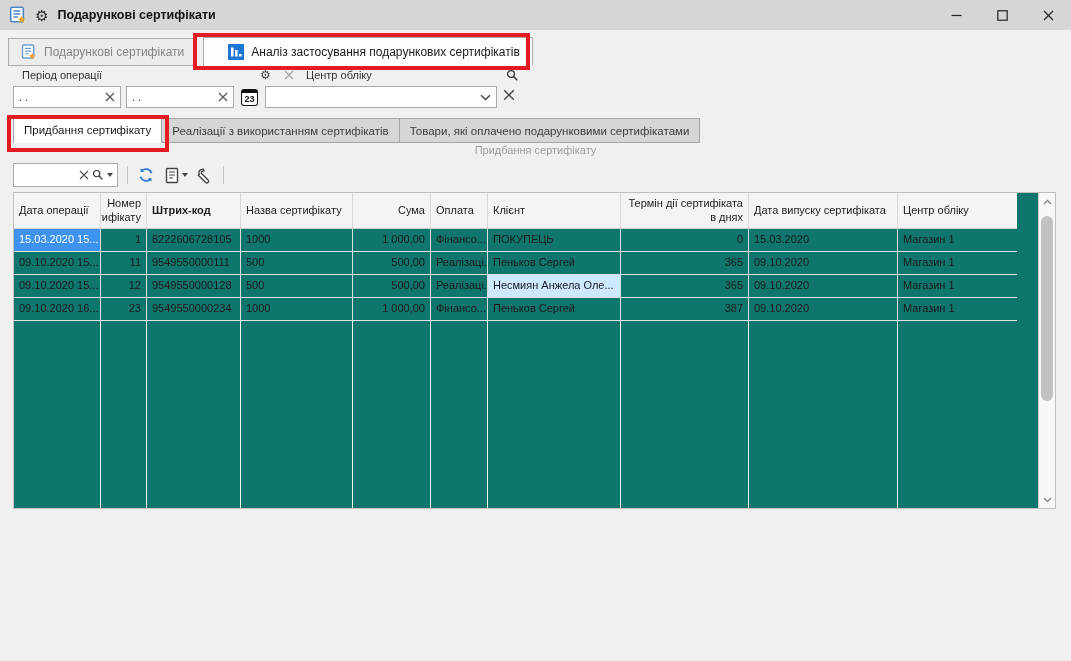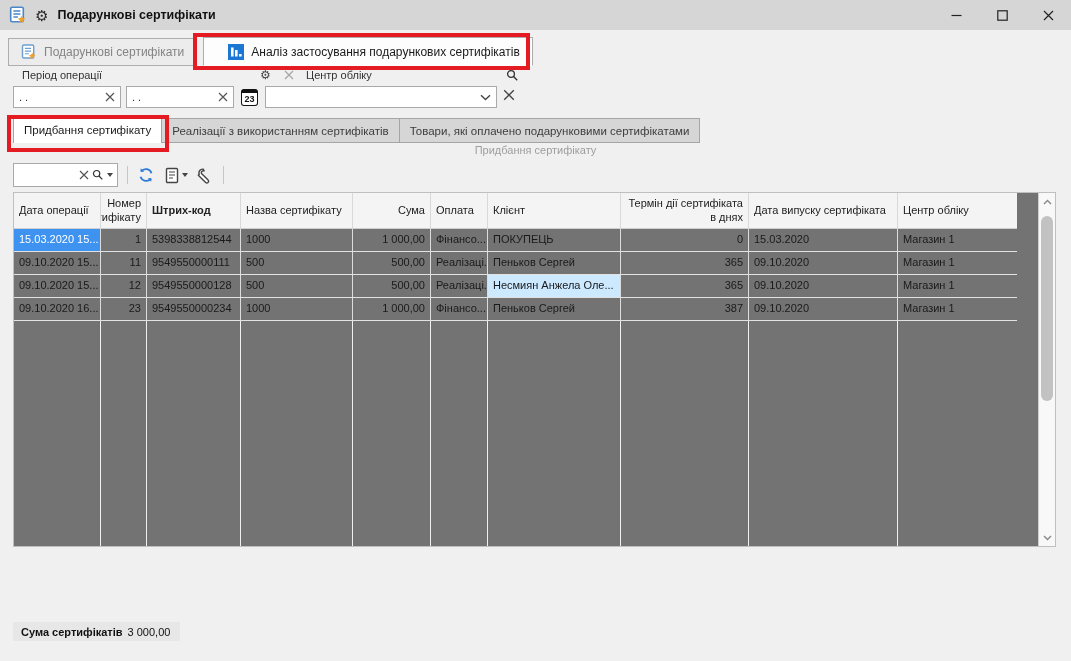--- a/index.html
+++ b/index.html
@@ -48,21 +48,21 @@
 
   
   .toolbar { height:32px; display:flex; align-items:center; padding-left:13px; gap:9px; }
   .searchbox { width:105px; height:24px; background:#fff; border:1px solid #a9a9a9; display:flex; align-items:center; padding:0 4px; gap:3px; }
   .searchbox input { border:none; outline:none; flex:1; min-width:0; font-size:11px; background:transparent; }
   .tsep { width:1px; height:18px; background:#c6c6c6; }
   .tbtn { display:flex; align-items:center; gap:2px; }
   .dd-arrow { width:0; height:0; border-left:3.5px solid transparent; border-right:3.5px solid transparent; border-top:4px solid #444; }
 
   
-  .tablewrap { position:absolute; left:13px; top:192px; width:1043px; height:355px; background:#737373; border:1px solid #bfbfbf; display:flex;gap:21px; }
+  .tablewrap { position:absolute; left:13px; top:192px; width:1043px; height:317px; background:#0f766e; border:1px solid #bfbfbf; display:flex;gap:21px; }
   .grid { flex:1; display:flex; flex-direction:column; overflow:hidden; }
   .thead { display:flex; height:36px; background:#f4f4f4; border-bottom:1px solid #cfcfcf; flex:0 0 36px; }
   .th { font-size:11px; color:#222; padding:2px 5px; border-right:1px solid #d9d9d9; display:flex; align-items:center; white-space:pre-line; line-height:1.25; overflow:hidden; }
   .th.right { justify-content:flex-end; text-align:right; }
   .th.bold { font-weight:bold; }
   .th.fill { flex:1; border-right:none; }
   .trow { display:flex; height:23px; flex:0 0 23px; border-bottom:1px solid #e2e2e2; }
   .td { font-size:11px; color:#1a1a1a; padding:0 5px; line-height:21px; border-right:1px solid #dcdcdc; white-space:nowrap; overflow:hidden; }
   .td.right { text-align:right; }
   .td.fill { flex:1; border-right:none; }
@@ -257,21 +257,21 @@
           <div class="th" style="flex: 0 0 133px;">Клієнт</div>
           <div class="th right" style="flex: 0 0 128px;">Термін дії сертифіката в днях</div>
           <div class="th" style="flex: 0 0 149px; text-align: center;">Дата випуску сертифіката</div>
           <div class="th" style="flex: 0 0 121px;">Центр обліку</div>
           <div class="th fill"></div>
         </div>
       <div style="display:flex;flex-direction:column;flex:1;">
       <div class="trow">
             <div class="td sel" style="flex: 0 0 87px;">15.03.2020 15...</div>
             <div class="td right" style="flex: 0 0 46px;">1</div>
-            <div class="td" style="flex: 0 0 94px;">5398338812544</div>
+            <div class="td" style="flex: 0 0 94px;">8222606728105</div>
             <div class="td" style="flex: 0 0 112px;">1000</div>
             <div class="td right" style="flex: 0 0 78px;">1 000,00</div>
             <div class="td" style="flex: 0 0 57px;">Фінансо...</div>
             <div class="td" style="flex: 0 0 133px;">ПОКУПЕЦЬ</div>
             <div class="td right" style="flex: 0 0 128px;">0</div>
             <div class="td" style="flex: 0 0 149px;">15.03.2020</div>
             <div class="td" style="flex: 0 0 121px;">Магазин 1</div>
             <div class="td fill"></div>
           </div>
           <div class="trow">
@@ -338,20 +338,16 @@
         <span class="sthumb"></span>
       </span>
       <span class="sbtn">
         <svg width="9" height="6" viewBox="0 0 9 6">
             <path d="M1 1l3.5 3.5L8 1" fill="none" stroke="#888" stroke-width="1.4"></path>
           </svg>
       </span>
     </div>
   </div>
 
-  <div class="footer">
-    <b>Сума сертифікатів</b>
-    <span>3 000,00</span>
-  </div>
 
   <div class="annot annot1"></div>
   <div class="annot annot2"></div>
 </div>
 
 </body></html>

